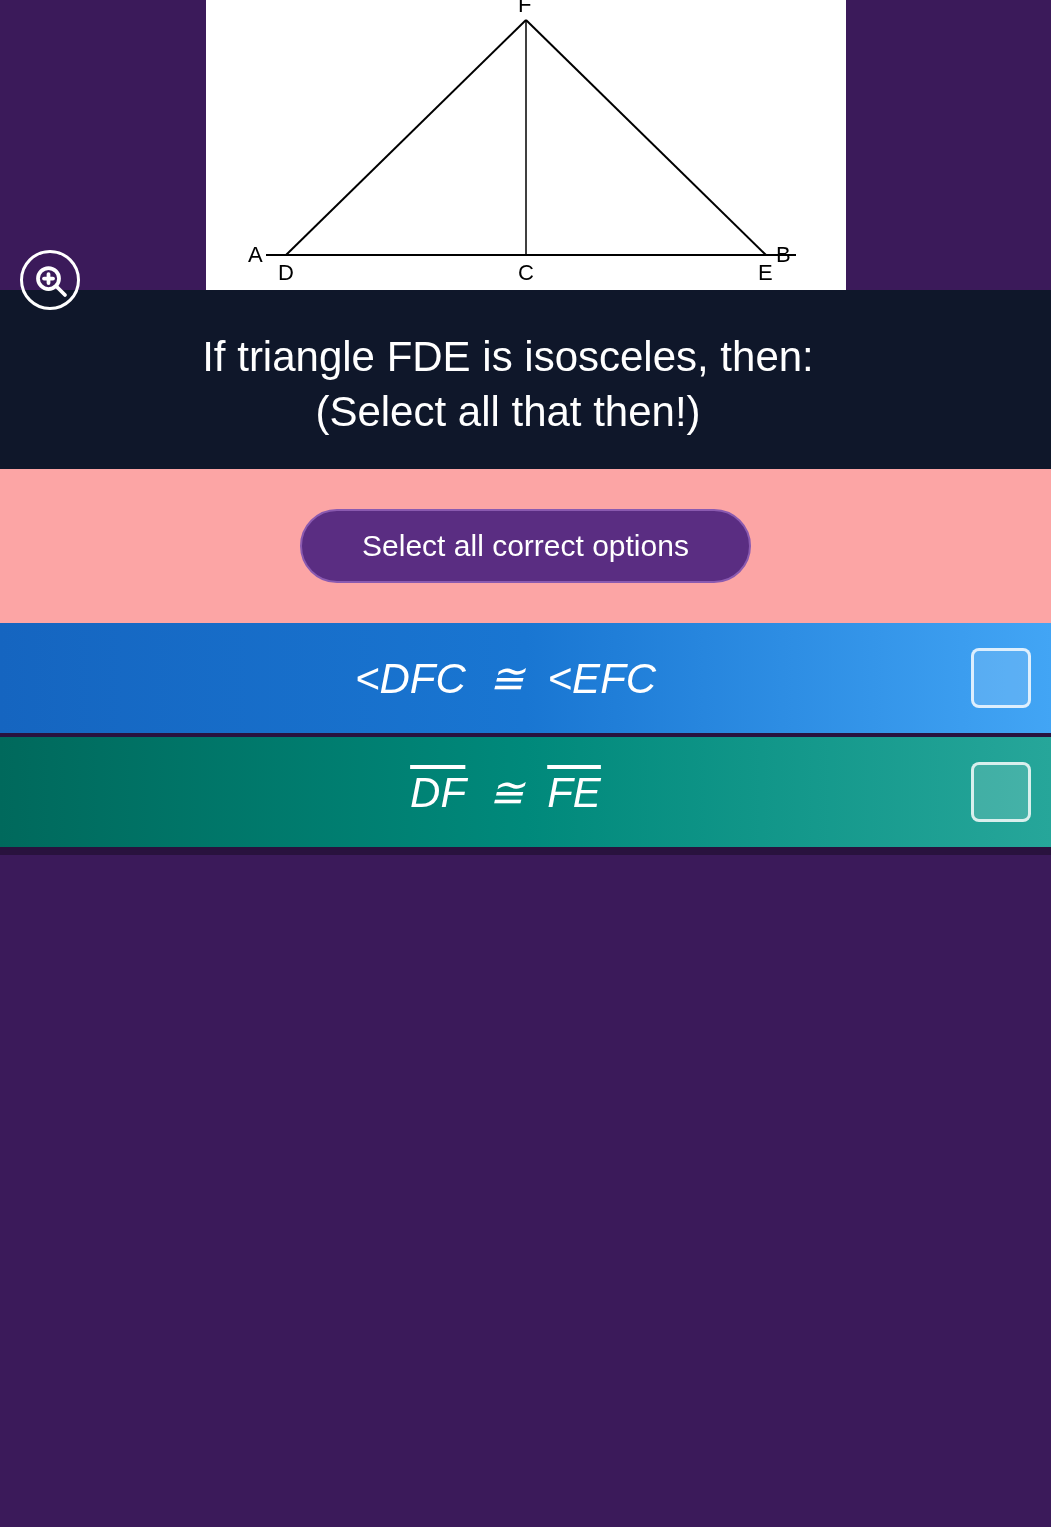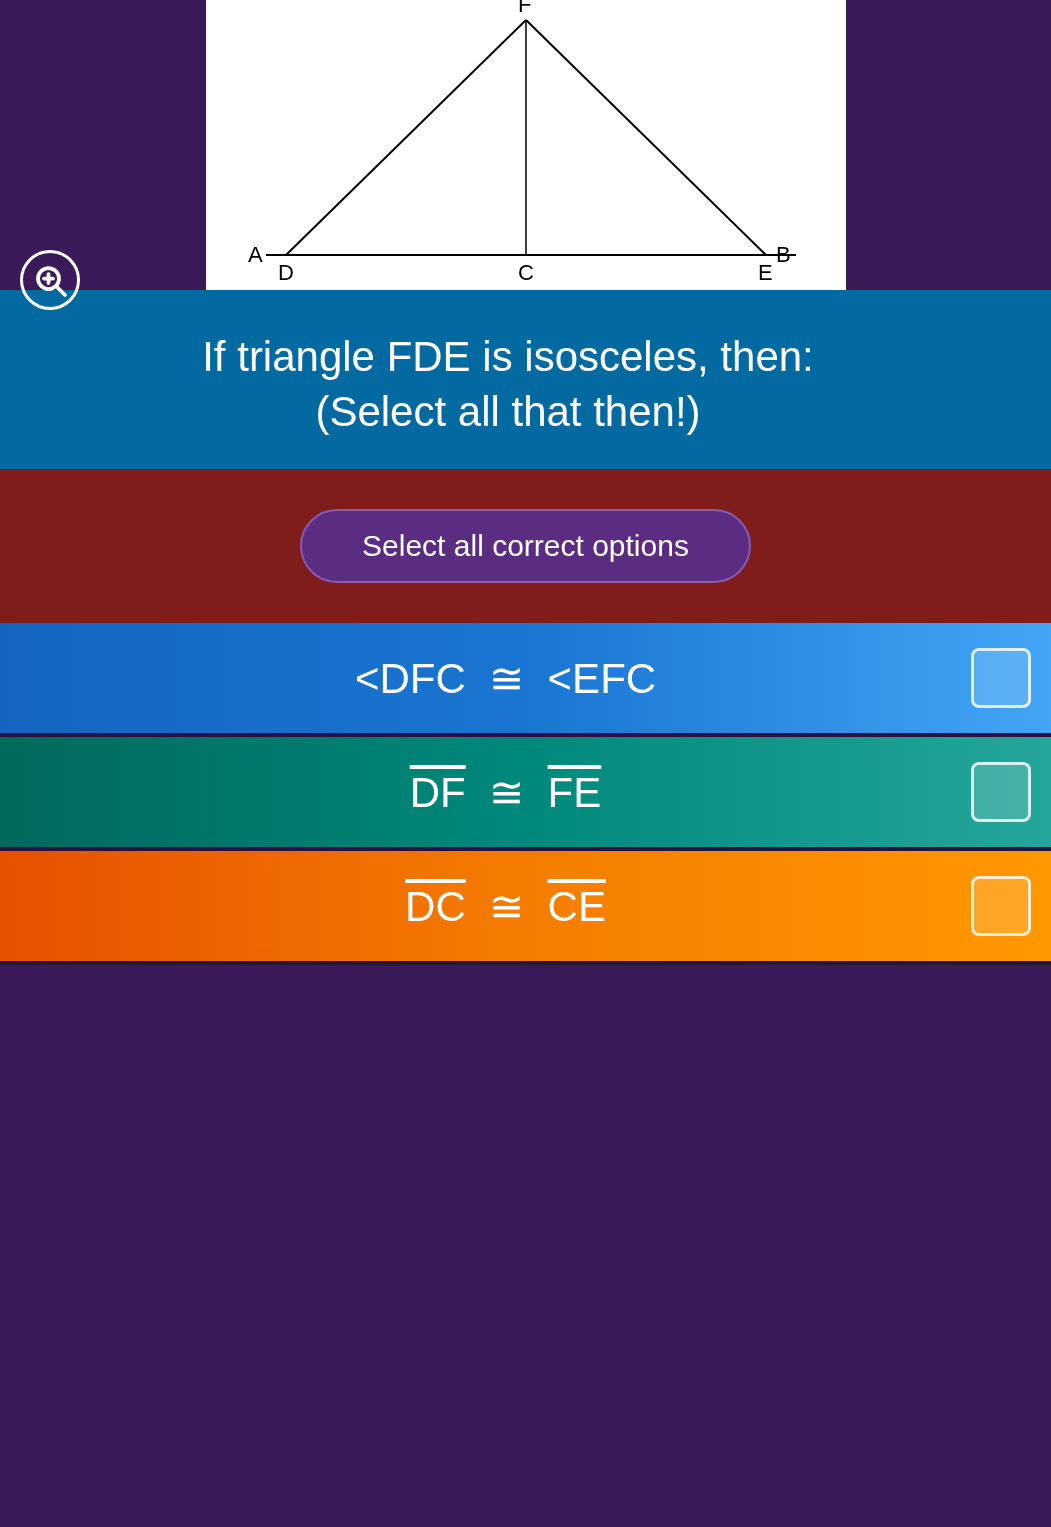--- a/index.html
+++ b/index.html
@@ -37,35 +37,35 @@
       z-index: 10;
     }
 
     .zoom-icon svg {
       width: 36px;
       height: 36px;
     }
 
     
     .question-section {
-      background: #0369a1;
+      background: #0f172a;
       padding: 40px 60px 30px 25px;
       text-align: center;
     }
 
     .question-text {
       color: white;
       font-size: 42px;
       font-weight: 400;
       line-height: 1.3;
     }
 
     
     .instruction-section {
-      background: #7f1d1d;
+      background: #fca5a5;
       padding: 40px 12px;
       display: flex;
       justify-content: center;
       align-items: center;
     }
 
     .instruction-pill {
       background: #5a2d82;
       border: 2px solid #8a5ab0;
       border-radius: 50px;
@@ -104,20 +104,21 @@
     .option-row.pink {
       background: linear-gradient(to right, #880e4f, #c2185b, #e91e63);
     }
 
     .option-text {
       color: white;
       font-size: 42px;
       text-align: center;
       flex: 1;
       padding: 0 80px 0 40px;
+      font-style: italic;
     }
 
     .option-text .overline {
       text-decoration: overline;
       margin-top: 8px;
     }
 
     .option-checkbox {
       position: absolute;
       right: 20px;
@@ -202,23 +203,17 @@
 
   <div class="option-row teal">
     <div class="option-text">
       <span class="overline">DF</span> &nbsp;≅&nbsp; <span class="overline">FE</span>
     </div>
     <div class="option-checkbox"></div>
   </div>
 
   <div class="divider"></div>
 
-  <div class="option-row orange">
-    <div class="option-text">
-      <span class="overline">DC</span> &nbsp;≅&nbsp; <span class="overline">CE</span>
-    </div>
-    <div class="option-checkbox"></div>
-  </div>
 
   <div class="divider"></div>
 
 
 </div>
 
 </body></html>

